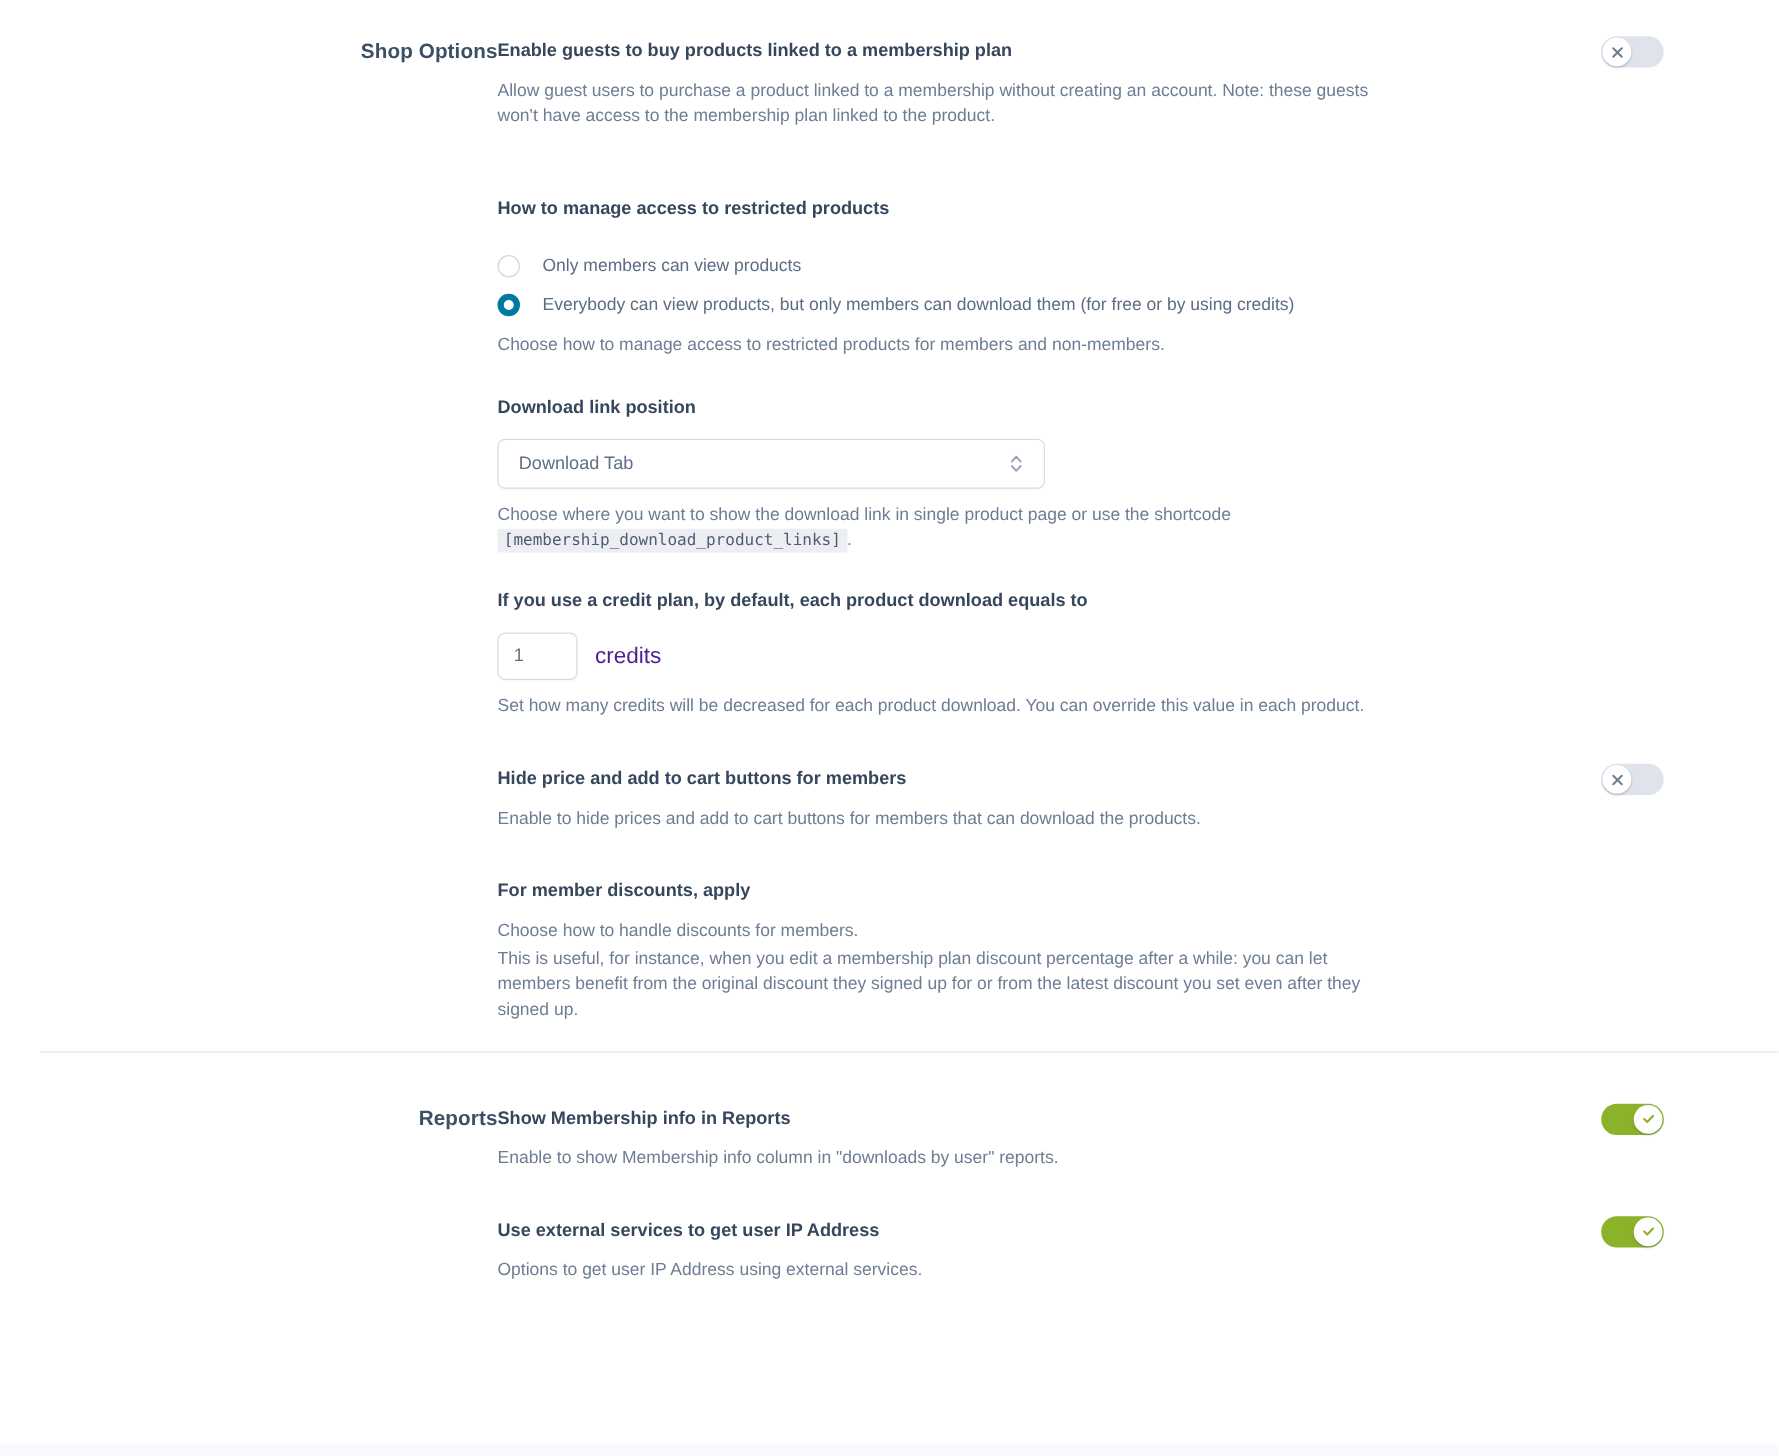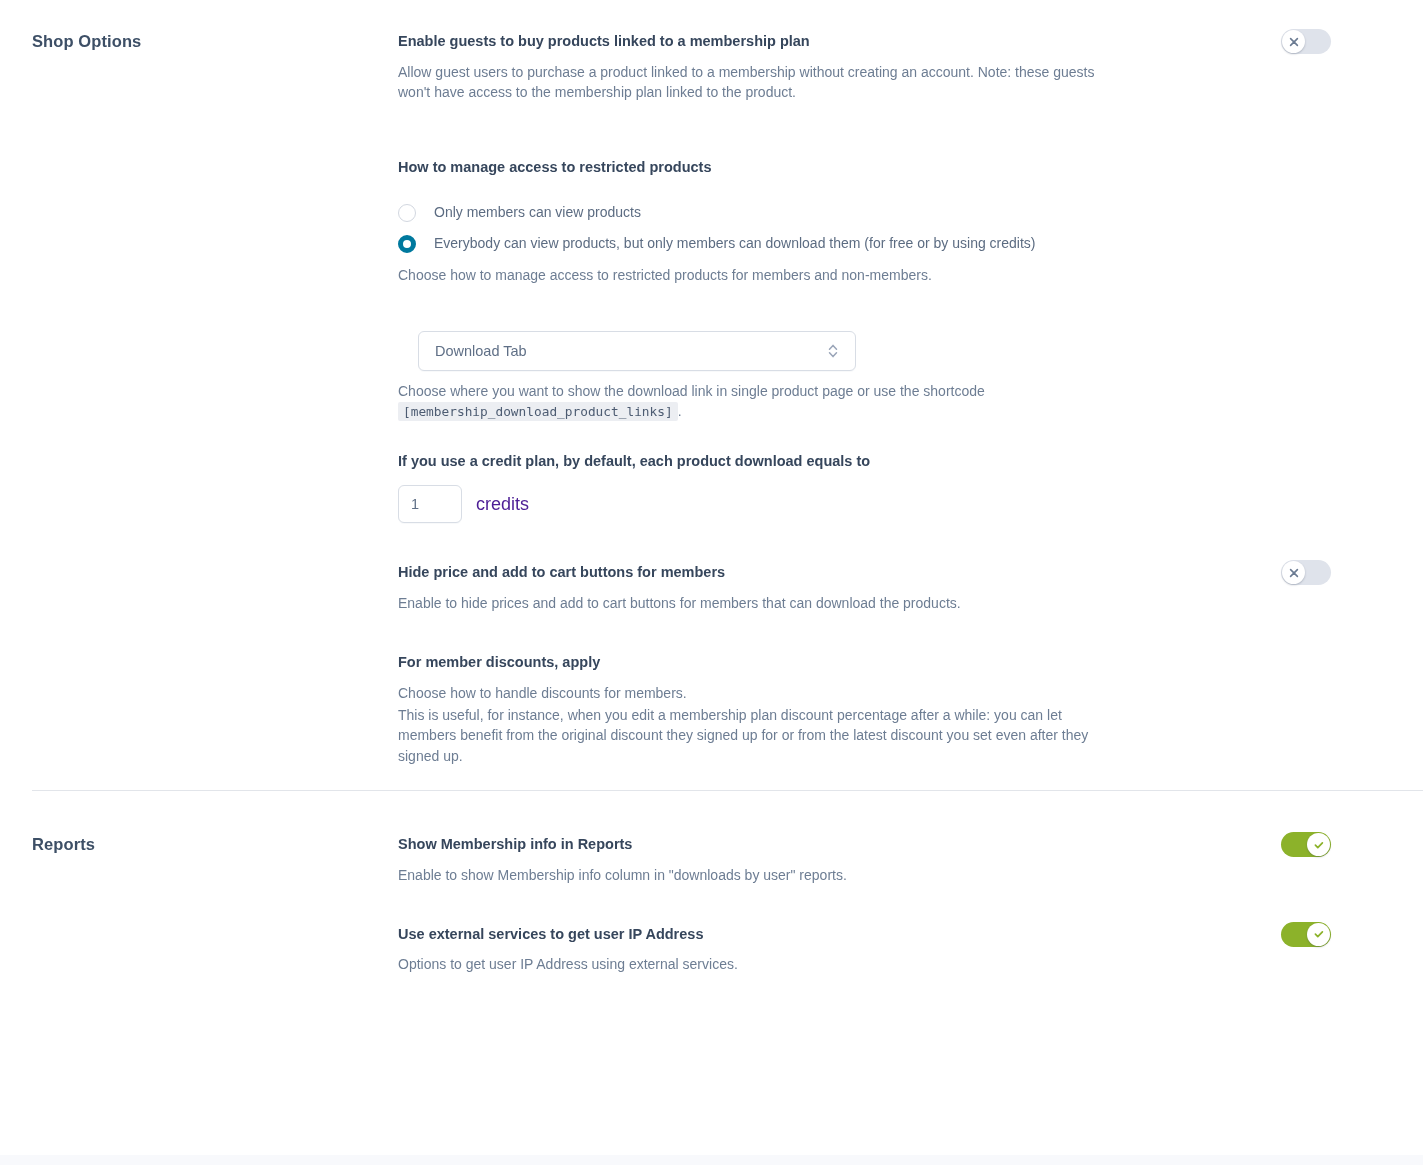--- a/index.html
+++ b/index.html
@@ -27,20 +27,21 @@
   
   .section {
     display: flex;
     align-items: flex-start;
     padding: 0 32px 0 32px;
   }
   .section-label-col {
     width: 366px;
     flex: 0 0 366px;
     padding-top: 14px;
+    text-align: right;
   }
   .section-title {
     font-size: 16.5px;
     font-weight: bold;
     color: #3d4f66;
     letter-spacing: .1px;
     margin: 0;
   }
   .section-fields-col {
     flex: 1 1 auto;
@@ -140,21 +141,20 @@
     color: #5c6c82;
     line-height: 1.4;
   }
   .radio-row.checked .radio-label { color: #5c6c82; }
 
   
   .select-wrap {
     position: relative;
     display: inline-block;
     margin-top: 14px;
-    margin-left: 20px;
   }
   .select-box {
     width: 438px;
     height: 40px;
     border: 1px solid #d8dde5;
     border-radius: 6px;
     background: #ffffff;
     display: flex;
     align-items: center;
     padding: 0 16px;
@@ -263,20 +263,21 @@
             <span class="radio-mark"></span>
             <span class="radio-label">Everybody can view products, but only members can download them (for free or by using credits)</span>
           </div>
         </div>
         <p class="field-desc">Choose how to manage access to restricted products for members and non-members.</p>
       </div>
 
       <div class="spacer-32"></div>
 
       <div class="field">
+        <h3 class="field-title">Download link position</h3>
         <div class="select-wrap">
           <div class="select-box">
             <span class="select-value">Download Tab</span>
             <span class="select-caret">
               <svg width="12" height="18" viewBox="0 0 12 18">
                 <path d="M2.5 7.2 L6 3.4 L9.5 7.2" stroke="#9aa5b8" stroke-width="1.5" fill="none" stroke-linecap="round" stroke-linejoin="round"></path>
                 <path d="M2.5 10.8 L6 14.6 L9.5 10.8" stroke="#9aa5b8" stroke-width="1.5" fill="none" stroke-linecap="round" stroke-linejoin="round"></path>
               </svg>
             </span>
           </div>
@@ -287,20 +288,21 @@
       </div>
 
       <div class="spacer-30"></div>
 
       <div class="field">
         <h3 class="field-title">If you use a credit plan, by default, each product download equals to</h3>
         <div class="input-row">
           <input class="num-input" type="text" value="1" style="">
           <span class="input-suffix">credits</span>
         </div>
+        <p class="field-desc">Set how many credits will be decreased for each product download. You can override this value in each product.</p>
       </div>
 
       <div class="spacer-40"></div>
 
       <div class="field">
         <h3 class="field-title">Hide price and add to cart buttons for members</h3>
         <div class="toggle">
           <span class="track"></span>
           <span class="knob">
             <svg width="10" height="10" viewBox="0 0 10 10">

